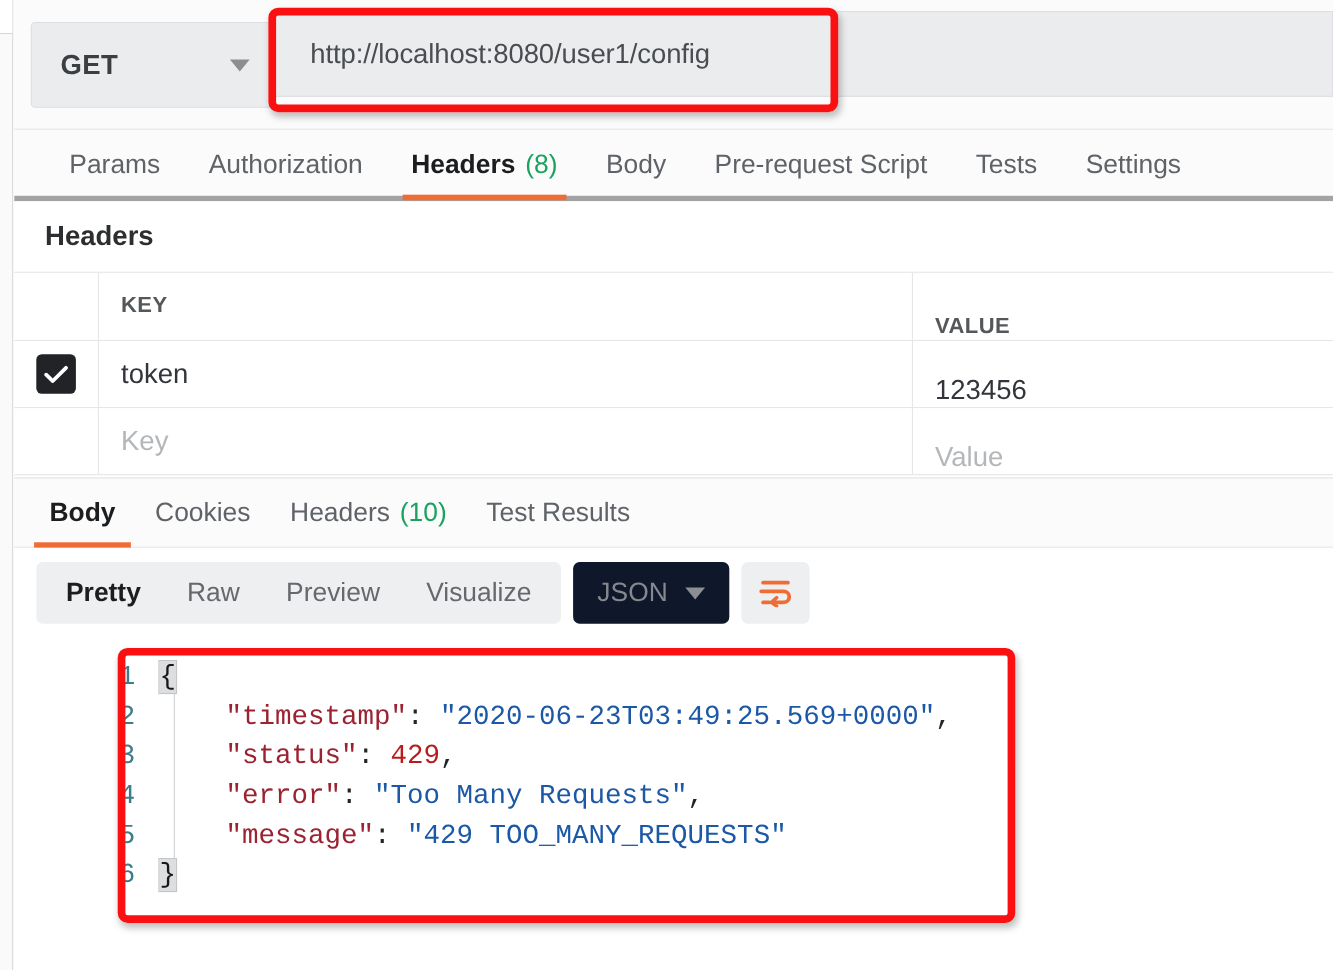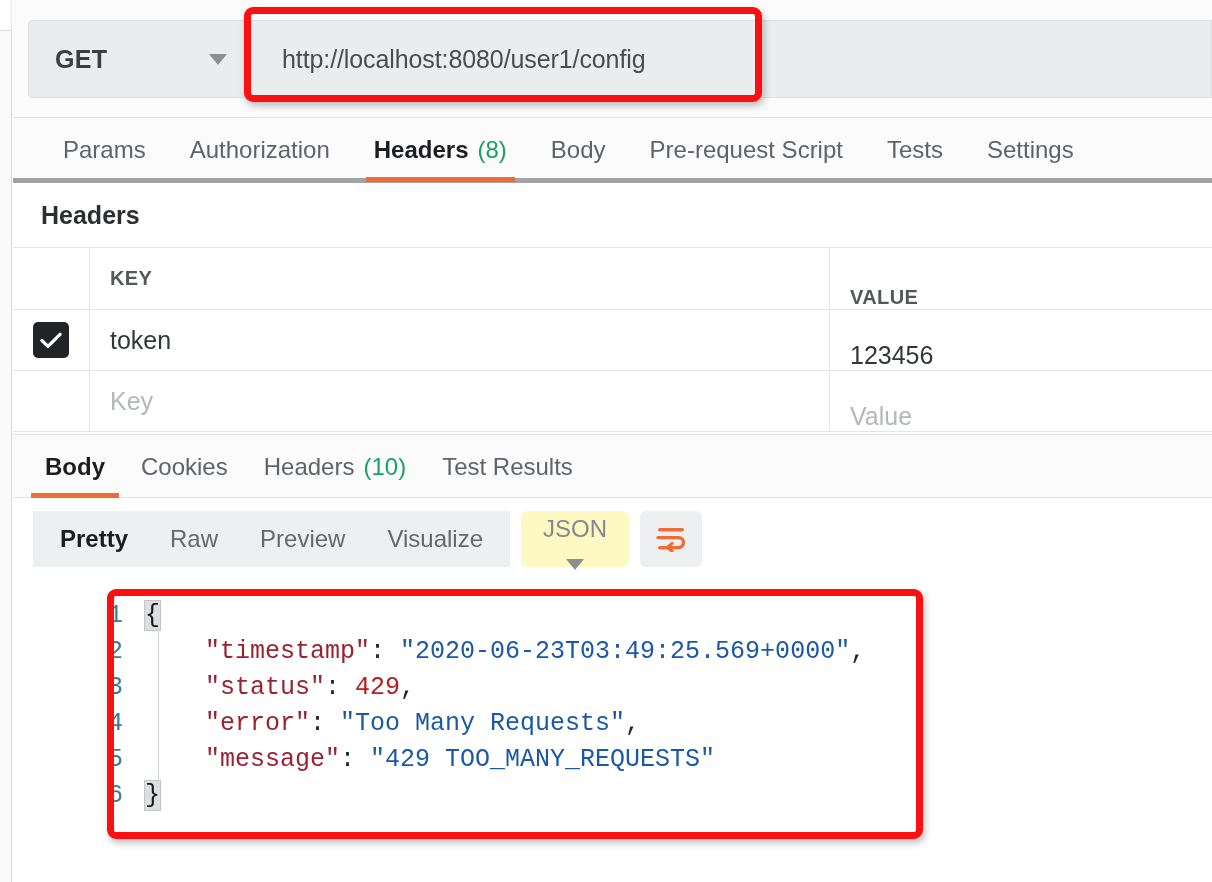--- a/index.html
+++ b/index.html
@@ -68,21 +68,21 @@
   }
   .caret-down {
     width: 0; height: 0;
     border-left: 9px solid transparent;
     border-right: 9px solid transparent;
     border-top: 11px solid #8b8e92;
   }
 
   .url-input-wrap {
     position: absolute;
-    left: 237px; top: 20px;
+    left: 237px; top: 10px;
     width: 962px; height: 78px;
     background: #ebecee;
     border: 1px solid #dcdee0;
     border-left: none;
     display: flex;
     align-items: center;
     padding-left: 32px;
     cursor: text;
   }
   .url-text {
@@ -256,48 +256,47 @@
     width: 1199px; height: 82px;
     background: #ffffff;
     display: flex;
     align-items: center;
     padding-left: 20px;
     gap: 11px;
   }
   .seg-group {
     height: 56px;
     background: #eeeff0;
-    border-radius: 0;
+    border-radius: 6px;
     display: flex;
     align-items: center;
     padding: 0 6px;
   }
   .seg-item {
     height: 46px;
     display: flex;
     align-items: center;
     padding: 0 21px;
     font-size: 24px;
     color: #65686c;
     border-radius: 4px;
     cursor: pointer;
     white-space: nowrap;
   }
   .seg-item.active { color: #1c1d1f; font-weight: 600; }
 
   .format-group {
     height: 56px;
-    background: #fef9c3;
+    background: #0f172a;
     border-radius: 6px;
     display: flex;
     align-items: center;
     gap: 16px;
     padding: 4px 22px;
     cursor: pointer;
-    flex-direction: column;
   }
   .format-label { font-size: 24px; color: #85888c; }
 
   .wrap-btn {
     height: 56px; width: 62px;
     background: #eeeff0;
     border-radius: 6px;
     display: flex;
     align-items: center;
     justify-content: center;

